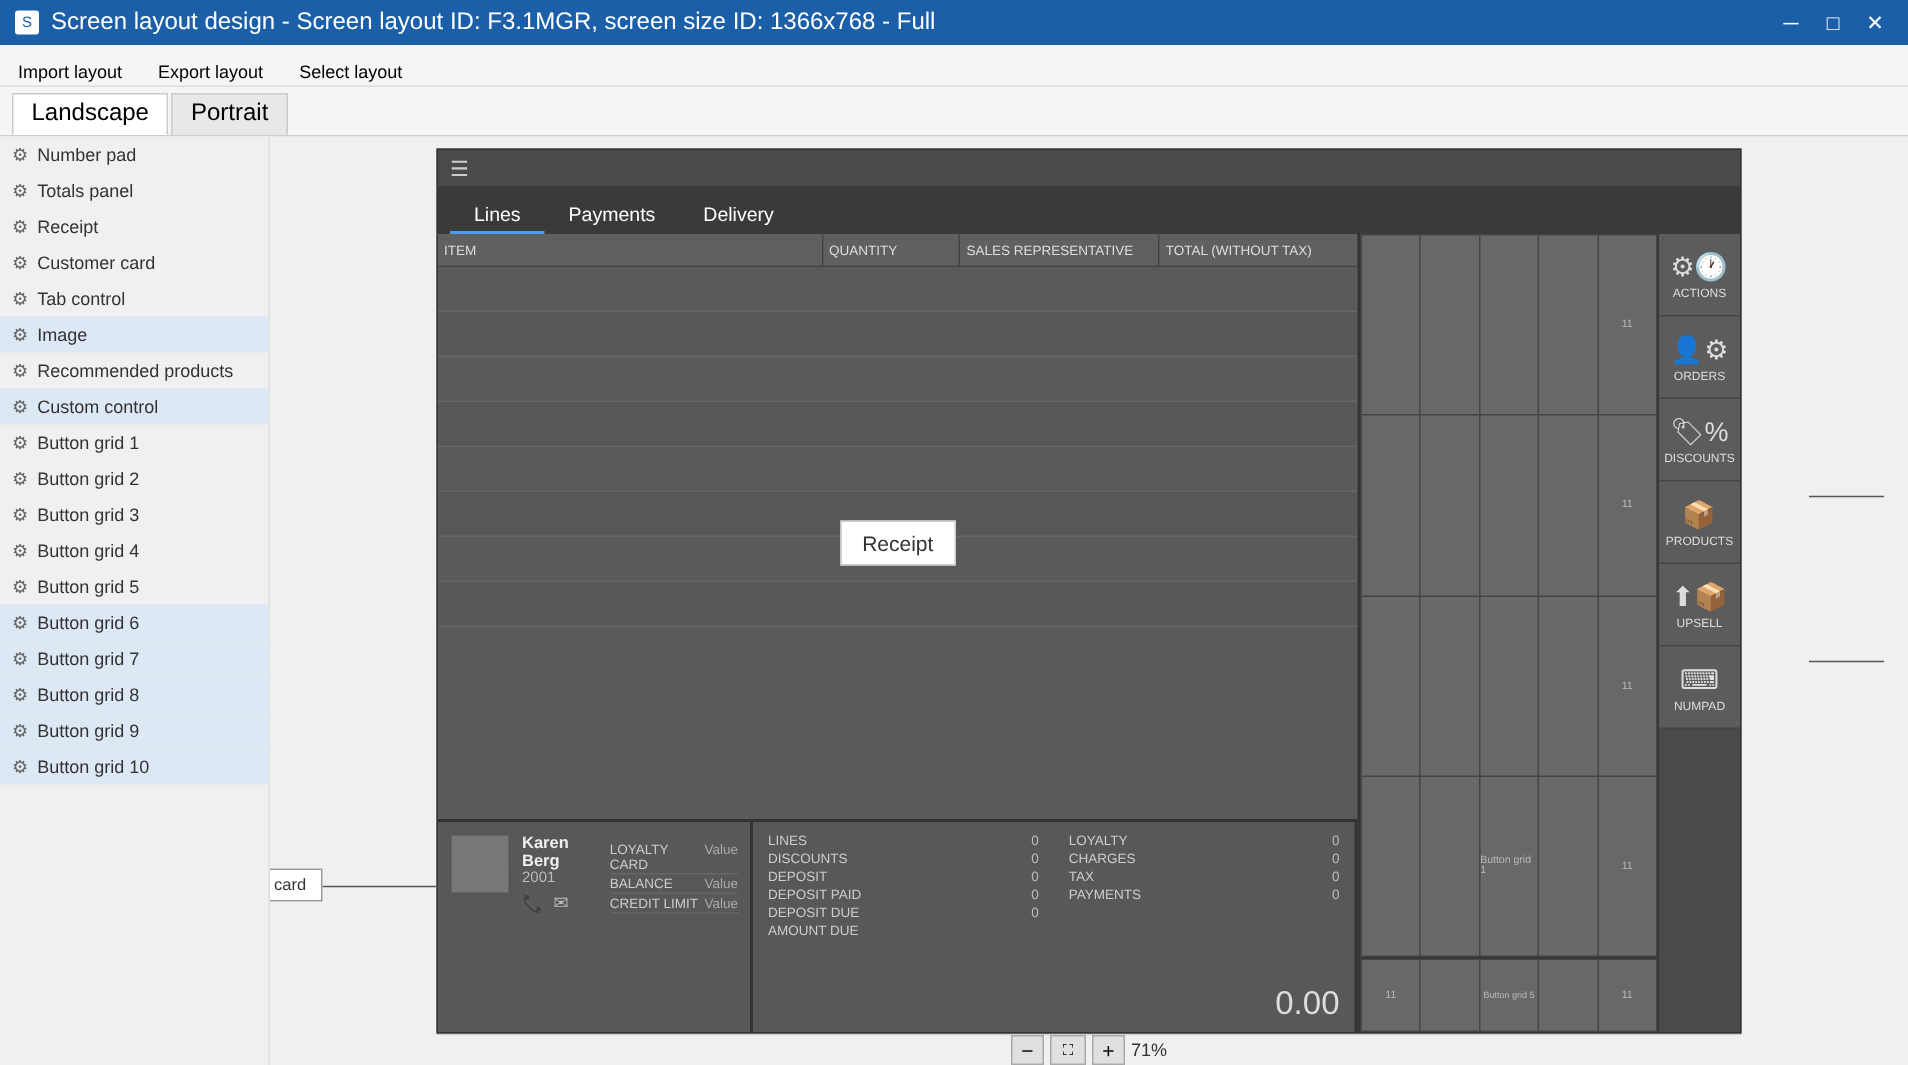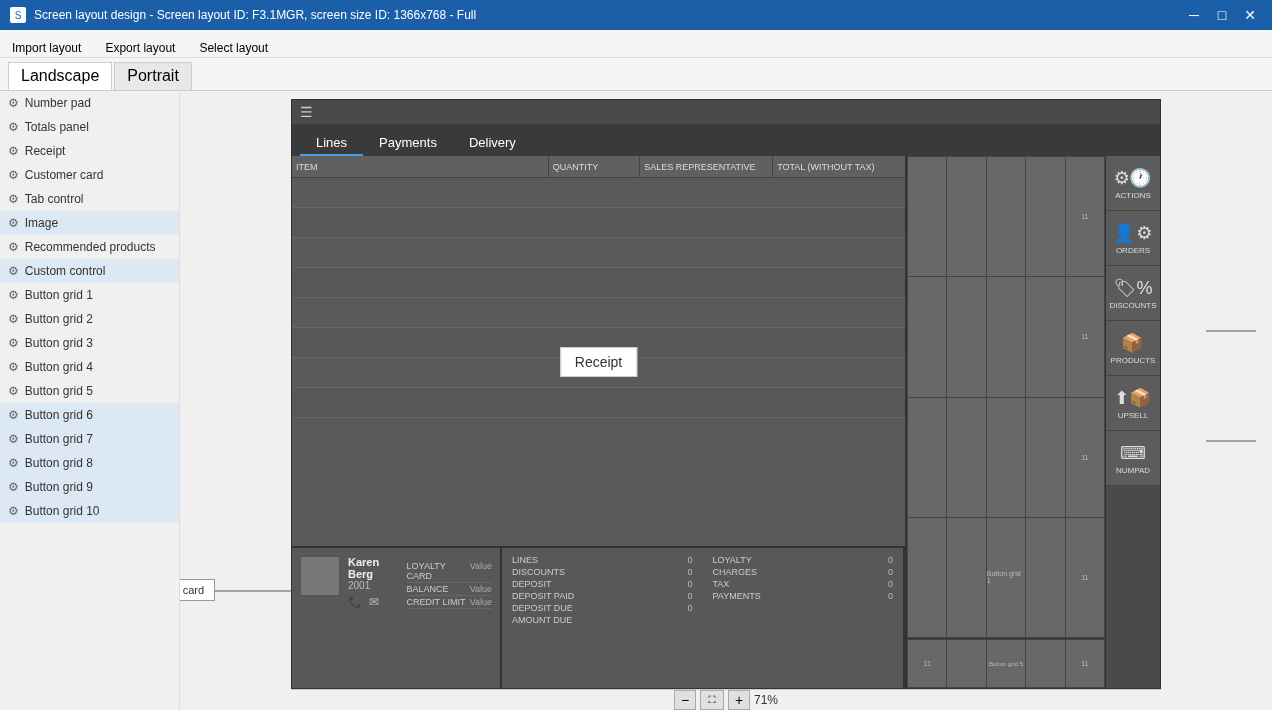--- a/index.html
+++ b/index.html
@@ -10,21 +10,21 @@
       background: #1a5fa8;
       color: white;
       height: 30px;
       display: flex;
       align-items: center;
       padding: 0 10px;
       justify-content: space-between;
     }
     .title-bar-left { display: flex; align-items: center; gap: 8px; }
     .title-bar-icon { width: 16px; height: 16px; background: #fff; border-radius: 2px; display: flex; align-items: center; justify-content: center; }
-    .title-bar-title { font-size: 12px; }
+    .title-bar-title { font-size: 16px; }
     .title-bar-controls { display: flex; gap: 4px; }
     .title-btn { width: 24px; height: 20px; background: transparent; border: none; color: white; cursor: pointer; font-size: 14px; display: flex; align-items: center; justify-content: center; }
 
     
     .menu-bar {
       background: #f5f5f5;
       height: 28px;
       display: flex;
       align-items: flex-end;
       padding: 0 8px;
@@ -483,20 +483,21 @@
                     <div class="totals-row">
                       <span>TAX</span>
                       <span class="totals-row-val">0</span>
                     </div>
                     <div class="totals-row">
                       <span>PAYMENTS</span>
                       <span class="totals-row-val">0</span>
                     </div>
                   </div>
                 </div>
+                <div class="big-amount">0.00</div>
               </div>
             </div>
           </div>
 
           <div style="display:flex; flex-direction:column;">
 
             <div style="display:flex; flex:1;">
 
               <div style="width:200px; background:#555; border-left:2px solid #333; display:flex; flex-direction:column;">
 

